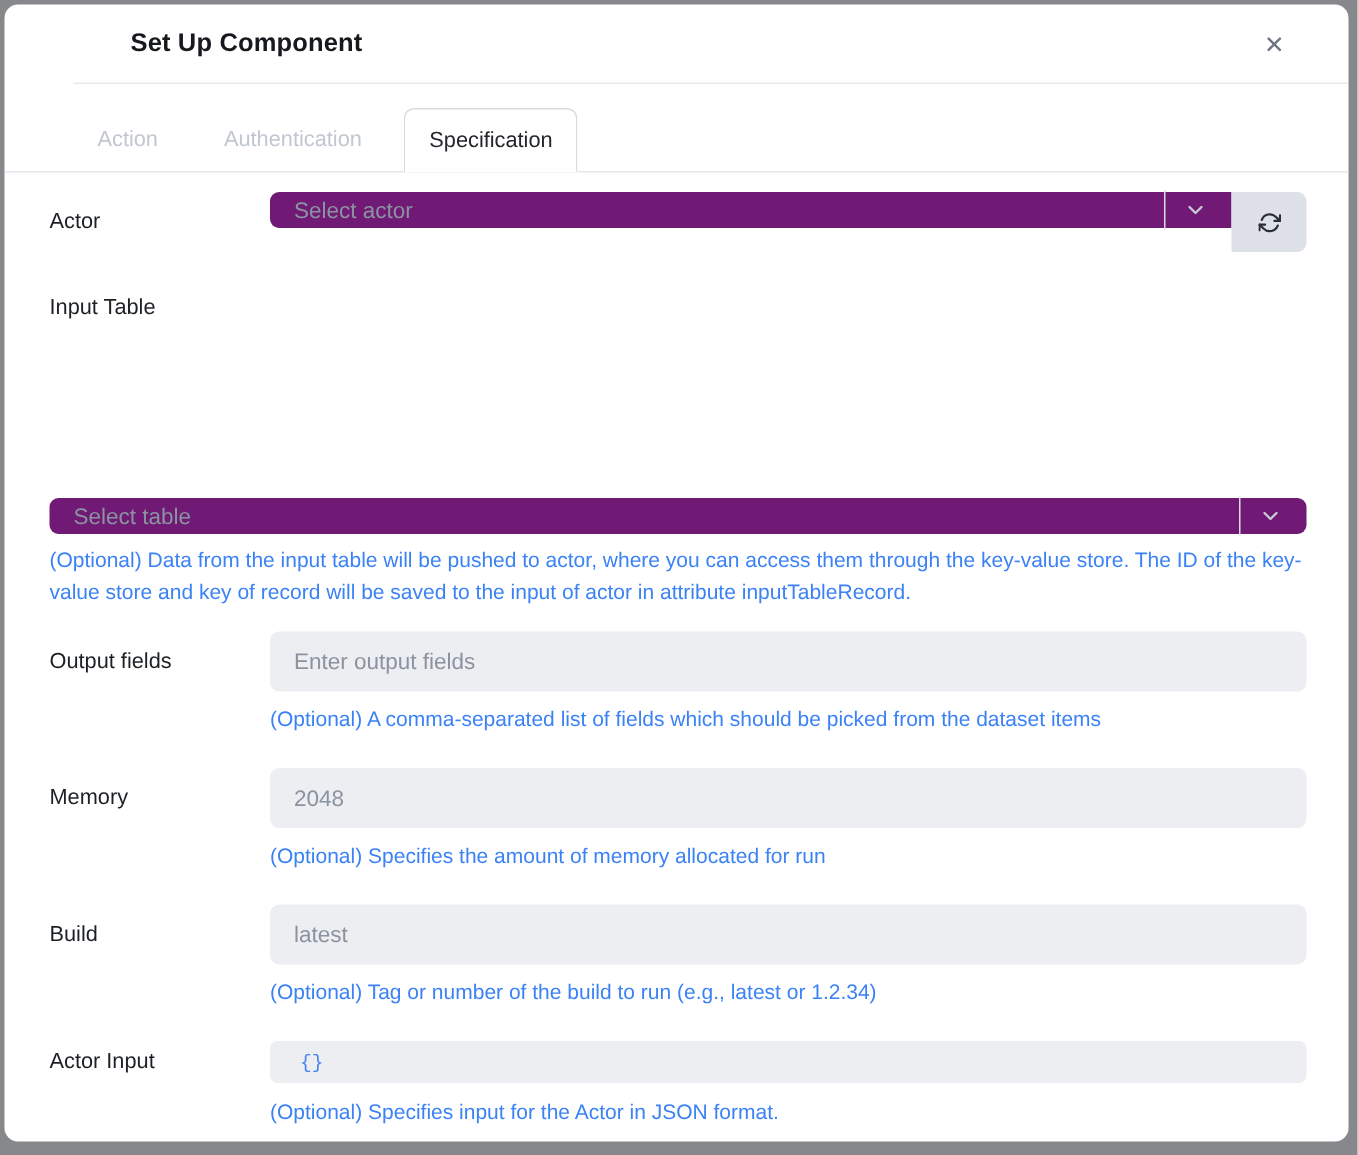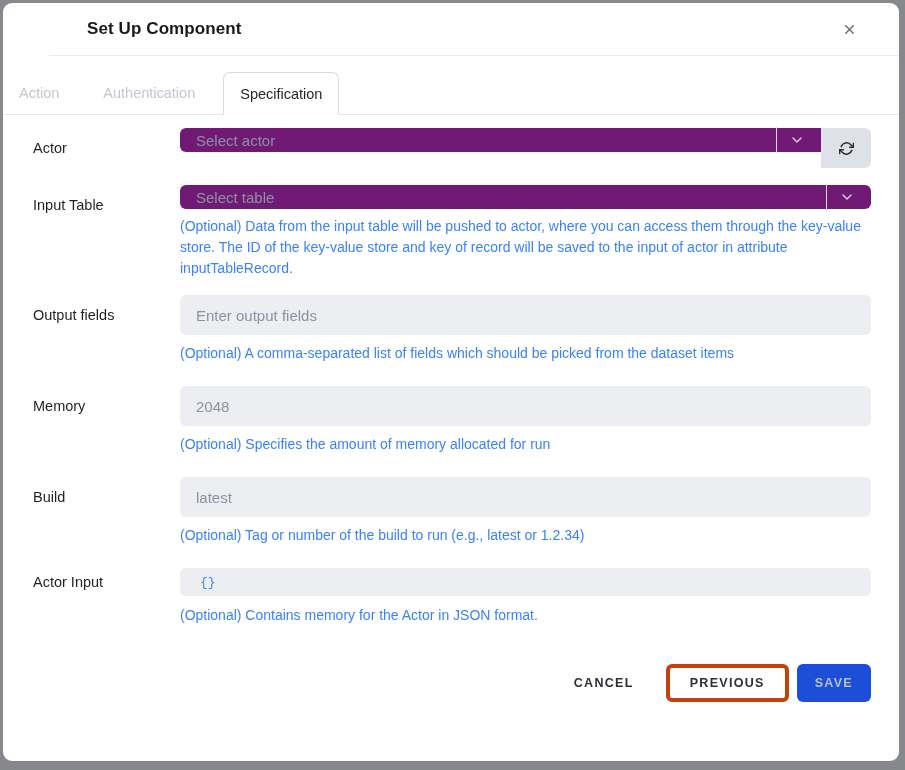--- a/index.html
+++ b/index.html
@@ -37,20 +37,21 @@
     background: none; border: none; cursor: pointer;
     width: 24px; height: 24px;
     display: flex; align-items: center; justify-content: center;
   }
   .close-btn svg { stroke: #6e7783; }
   
   .tabs-bar {
     height: 59px;
     display: flex;
     align-items: flex-end;
+    padding-left: 46px;
     border-bottom: 1px solid #e4e7ea;
   }
   .tab {
     height: 43px;
     display: flex; align-items: center;
     padding: 0 16px;
     margin-right: 12px;
     font-size: 14.5px;
     color: #c1c7d0;
     background: none; border: none; cursor: pointer;
@@ -131,21 +132,21 @@
     color: #4285f4;
     cursor: text;
   }
   .help {
     margin-top: 8px;
     font-size: 14px;
     line-height: 21px;
     color: #3b82f6;
   }
   .mb-a { margin-bottom: 17px; }
-  .mb-b { margin-bottom: 16px; }
+  .mb-b { margin-bottom: 16px; flex-direction: column; }
   .mb-c { margin-bottom: 22px; }
   
   .modal-footer {
     display: flex;
     justify-content: flex-end;
     align-items: center;
     padding: 38px 28px 0 0;
     gap: 8px;
   }
   .btn {
@@ -267,21 +268,21 @@
         <div class="help">(Optional) Tag or number of the build to run (e.g., latest or 1.2.34)</div>
       </div>
     </div>
 
     <div class="row code-row">
       <div class="row-label">Actor Input</div>
       <div class="field-col">
         <div class="code-control">
           <span>{}</span>
         </div>
-        <div class="help" style="margin-top:9px;">(Optional) Contains memory for the Actor in JSON format.</div>
+        <div class="help" style="margin-top:9px;">(Optional) Specifies input for the Actor in JSON format.</div>
       </div>
     </div>
 
   </div>
 
   <div class="modal-footer">
     <button class="btn btn-text">CANCEL</button>
     <button class="btn btn-outline">PREVIOUS</button>
     <button class="btn btn-disabled" disabled="">SAVE</button>
   </div>

